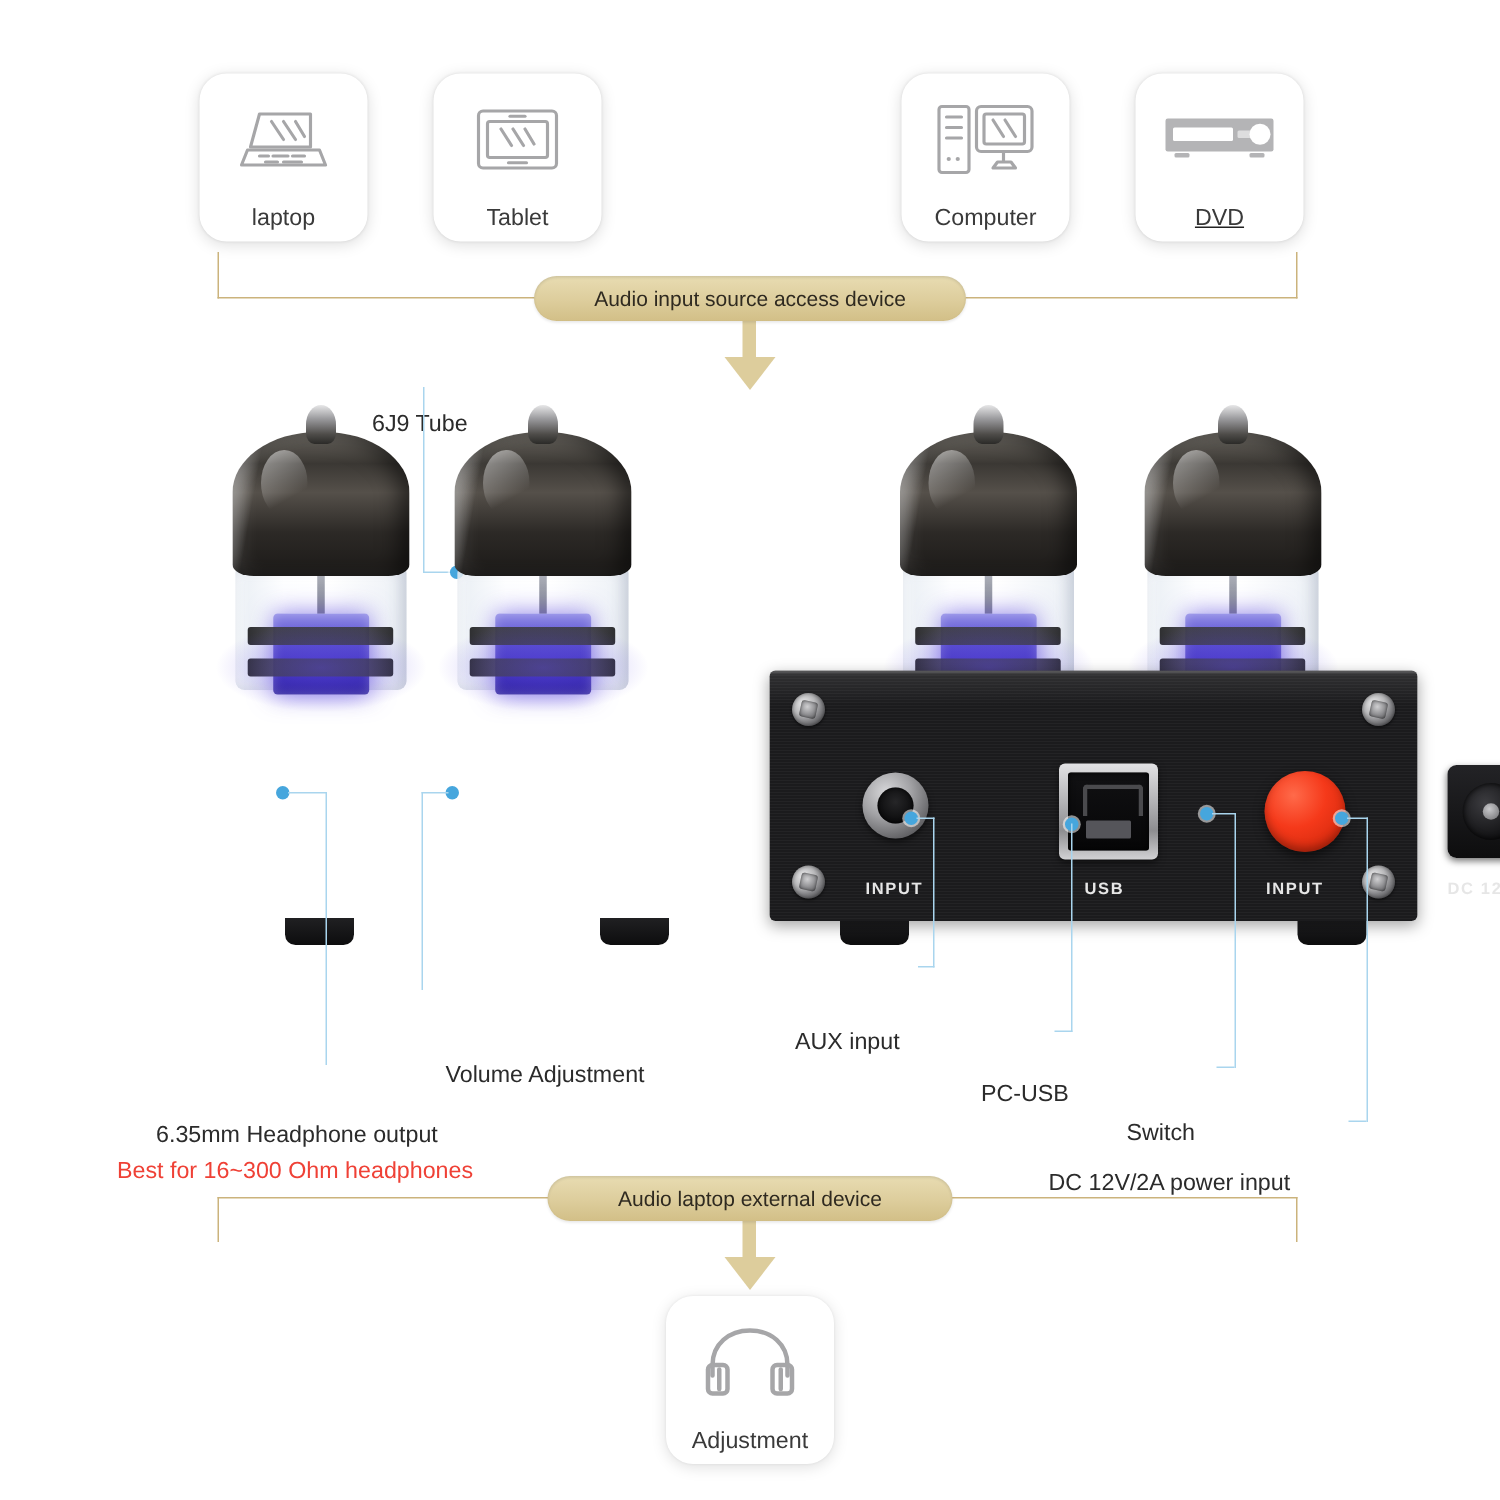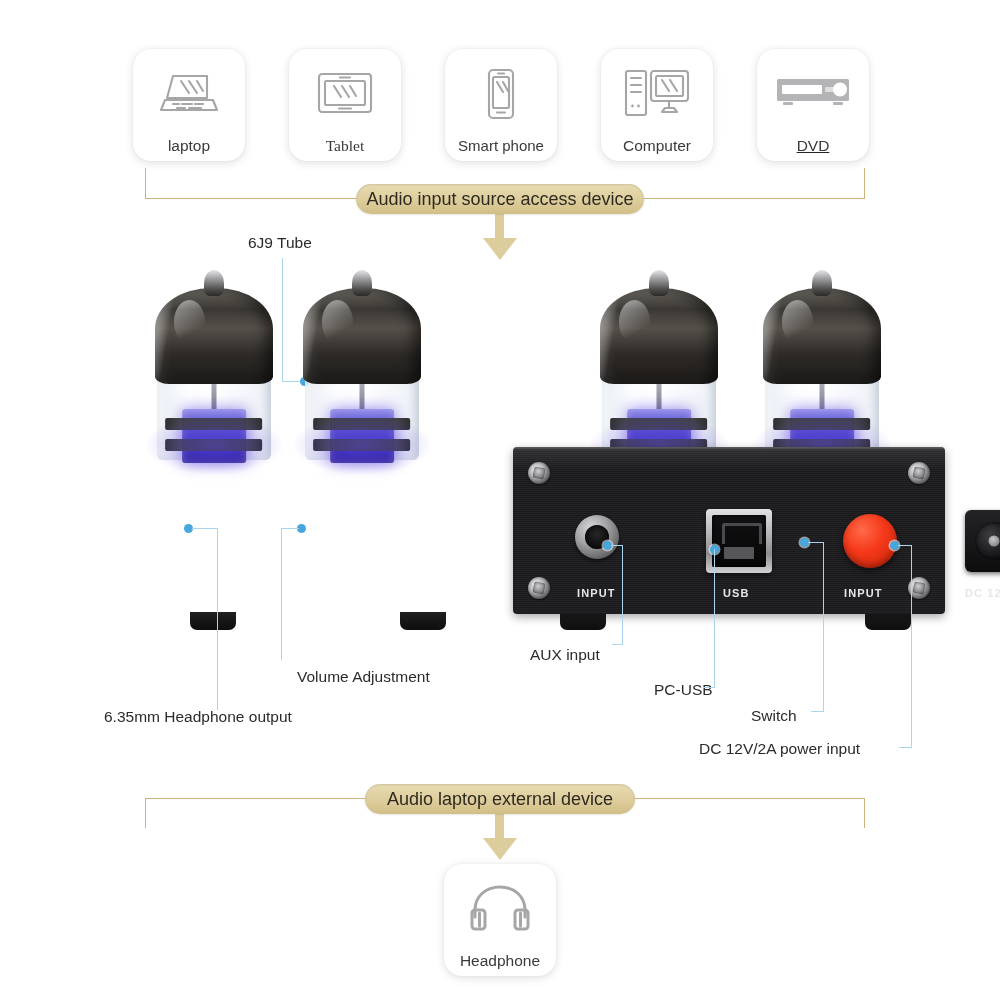--- a/index.html
+++ b/index.html
@@ -38,41 +38,41 @@
   
   .bracket{position:absolute;height:0;border-top:1.6px solid #cbb37c;}
   .stub{position:absolute;width:0;border-left:1.6px solid #cbb37c;}
   .banner{
     position:absolute;
     height:30px;
     border-radius:15px;
     background:linear-gradient(180deg,#e8dcb2 0%,#ddcd9c 55%,#d2bf87 100%);
     box-shadow:0 1px 2px rgba(0,0,0,.12) inset,0 1px 2px rgba(0,0,0,.10);
     display:flex;align-items:center;justify-content:center;
-    font-size:18px;color:#2f2a20;
+    font-size:14px;color:#2f2a20;
     white-space:nowrap;
     z-index:3;
   }
   .arrow-shaft{position:absolute;width:9px;background:#ddcd9c;}
   .arrow-head{
     position:absolute;width:0;height:0;
     border-left:17px solid transparent;
     border-right:17px solid transparent;
     border-top:22px solid #ddcd9c;
   }
 
   
   .lead-v{position:absolute;width:0;border-left:1.4px solid #a9d5ee;}
   .lead-h{position:absolute;height:0;border-top:1.4px solid #a9d5ee;}
   .dot{
     position:absolute;width:9px;height:9px;border-radius:50%;
     background:#46a6dd;box-shadow:0 0 0 1.5px rgba(255,255,255,.55);
   }
   .callout{
-    position:absolute;font-size:15.5px;color:#2b2b2b;white-space:nowrap;
+    position:absolute;font-size:15.5px;color:#2b2b2b;white-space:nowrap;margin-top:40px;
   }
   .callout.red{color:#ef4136;}
 
   
   .unit{position:absolute;}
   .panel{
     position:absolute;left:0;top:0;width:100%;height:100%;
     background:
       linear-gradient(180deg,rgba(255,255,255,.10) 0%,rgba(255,255,255,0) 14%),
       repeating-linear-gradient(180deg,#1b1b1d 0px,#1b1b1d 1px,#232325 1px,#232325 2px),
@@ -265,45 +265,33 @@
       <svg width="60" height="46" viewBox="0 0 60 46" fill="none" stroke="#a6a6a8" stroke-width="2.1" stroke-linejoin="round" stroke-linecap="round">
         <path d="M14 6 h34 v22 h-40 z"></path>
         <path d="M6 30 h48 l4 10 h-56 z"></path>
         <path d="M22 11 l8 12 M30 11 l8 12 M38 11 l6 10"></path>
         <path d="M14 34 h6 M23 34 h10 M36 34 h8 M18 38 h8 M30 38 h12"></path>
       </svg>
     </div>
     <div class="clabel">laptop</div>
   </div>
 
-  <div class="card" style="left:289px;top:49px;font-family:Liberation Serif, serif;">
+  <div class="card" style="left:289px;top:49px;">
     <div class="ico">
       <svg width="58" height="44" viewBox="0 0 58 44" fill="none" stroke="#a6a6a8" stroke-width="2.1" stroke-linejoin="round" stroke-linecap="round">
         <rect x="3" y="3" width="52" height="38" rx="3"></rect>
         <rect x="9" y="10" width="40" height="24" rx="1.5"></rect>
         <path d="M18 15 l7 11 M26 15 l7 11 M34 15 l6 10"></path>
         <path d="M24 6.5 h10"></path>
         <path d="M23 37.5 h12"></path>
       </svg>
     </div>
     <div class="clabel">Tablet</div>
   </div>
 
-  <div class="card wide" style="left:445px;top:49px;width:112px;">
-    <div class="ico">
-      <svg width="32" height="52" viewBox="0 0 32 52" fill="none" stroke="#a6a6a8" stroke-width="2.1" stroke-linejoin="round" stroke-linecap="round">
-        <rect x="4" y="2" width="24" height="48" rx="4"></rect>
-        <rect x="8" y="9" width="16" height="31" rx="1.5"></rect>
-        <path d="M12 14 l6 10 M18 14 l5 9"></path>
-        <path d="M13 5.5 h6"></path>
-        <path d="M12 44.5 h8"></path>
-      </svg>
-    </div>
-    <div class="clabel">Smart phone</div>
-  </div>
 
   <div class="card" style="left:601px;top:49px;">
     <div class="ico">
       <svg width="66" height="50" viewBox="0 0 66 50" fill="none" stroke="#a6a6a8" stroke-width="2.1" stroke-linejoin="round" stroke-linecap="round">
         <rect x="2" y="3" width="20" height="44" rx="2"></rect>
         <path d="M7 10 h10 M7 17 h10 M7 24 h10"></path>
         <circle cx="8.5" cy="38" r="1.4" fill="#a6a6a8" stroke="none"></circle>
         <circle cx="14.5" cy="38" r="1.4" fill="#a6a6a8" stroke="none"></circle>
         <rect x="27" y="3" width="37" height="30" rx="3"></rect>
         <rect x="32" y="8" width="27" height="20" rx="1.5"></rect>
@@ -367,20 +355,21 @@
   <div class="dot" style="left:184px;top:524px;z-index:4;"></div>
   <div class="lead-h" style="left:192px;top:528px;width:26px;z-index:4;"></div>
   <div class="lead-v" style="left:217px;top:528px;height:182px;z-index:4;"></div>
 
   <div class="dot" style="left:297px;top:524px;z-index:4;"></div>
   <div class="lead-h" style="left:281px;top:528px;width:18px;z-index:4;"></div>
   <div class="lead-v" style="left:281px;top:528px;height:132px;z-index:4;"></div>
 
   <div class="callout" style="left:297px;top:668px;">Volume Adjustment</div>
   <div class="callout" style="left:104px;top:708px;">6.35mm Headphone output</div>
+  <div class="callout red" style="left:78px;top:732px;">Best for 16~300 Ohm headphones</div>
 
   <div class="tube" style="left:600px;top:270px;width:118px;height:195px;z-index:1;">
     <div class="glass-bot"></div>
     <div class="stem"></div>
     <div class="base"></div>
     <div class="glass-top"></div>
     <div class="tip"></div>
     <div class="glow"></div>
   </div>
   <div class="tube" style="left:763px;top:270px;width:118px;height:195px;z-index:1;">
@@ -460,16 +449,16 @@
   <div class="card" style="left:444px;top:864px;width:112px;height:112px;">
     <div class="ico">
       <svg width="62" height="50" viewBox="0 0 62 50" fill="none" stroke="#a6a6a8" stroke-width="3" stroke-linejoin="round" stroke-linecap="round">
         <path d="M6 34 V27 C6 13 17 4 31 4 C45 4 56 13 56 27 V34"></path>
         <path d="M6 27 h7 a3 3 0 0 1 3 3 v13 a3 3 0 0 1 -3 3 h-7 a3 3 0 0 1 -3 -3 v-13 a3 3 0 0 1 3 -3 z"></path>
         <path d="M49 27 h7 a3 3 0 0 1 3 3 v13 a3 3 0 0 1 -3 3 h-7 a3 3 0 0 1 -3 -3 v-13 a3 3 0 0 1 3 -3 z"></path>
         <path d="M10.5 30 v13"></path>
         <path d="M51.5 30 v13"></path>
       </svg>
     </div>
-    <div class="clabel">Headphone</div>
+    <div class="clabel">Adjustment</div>
   </div>
 
 </div>
 
 </body></html>

